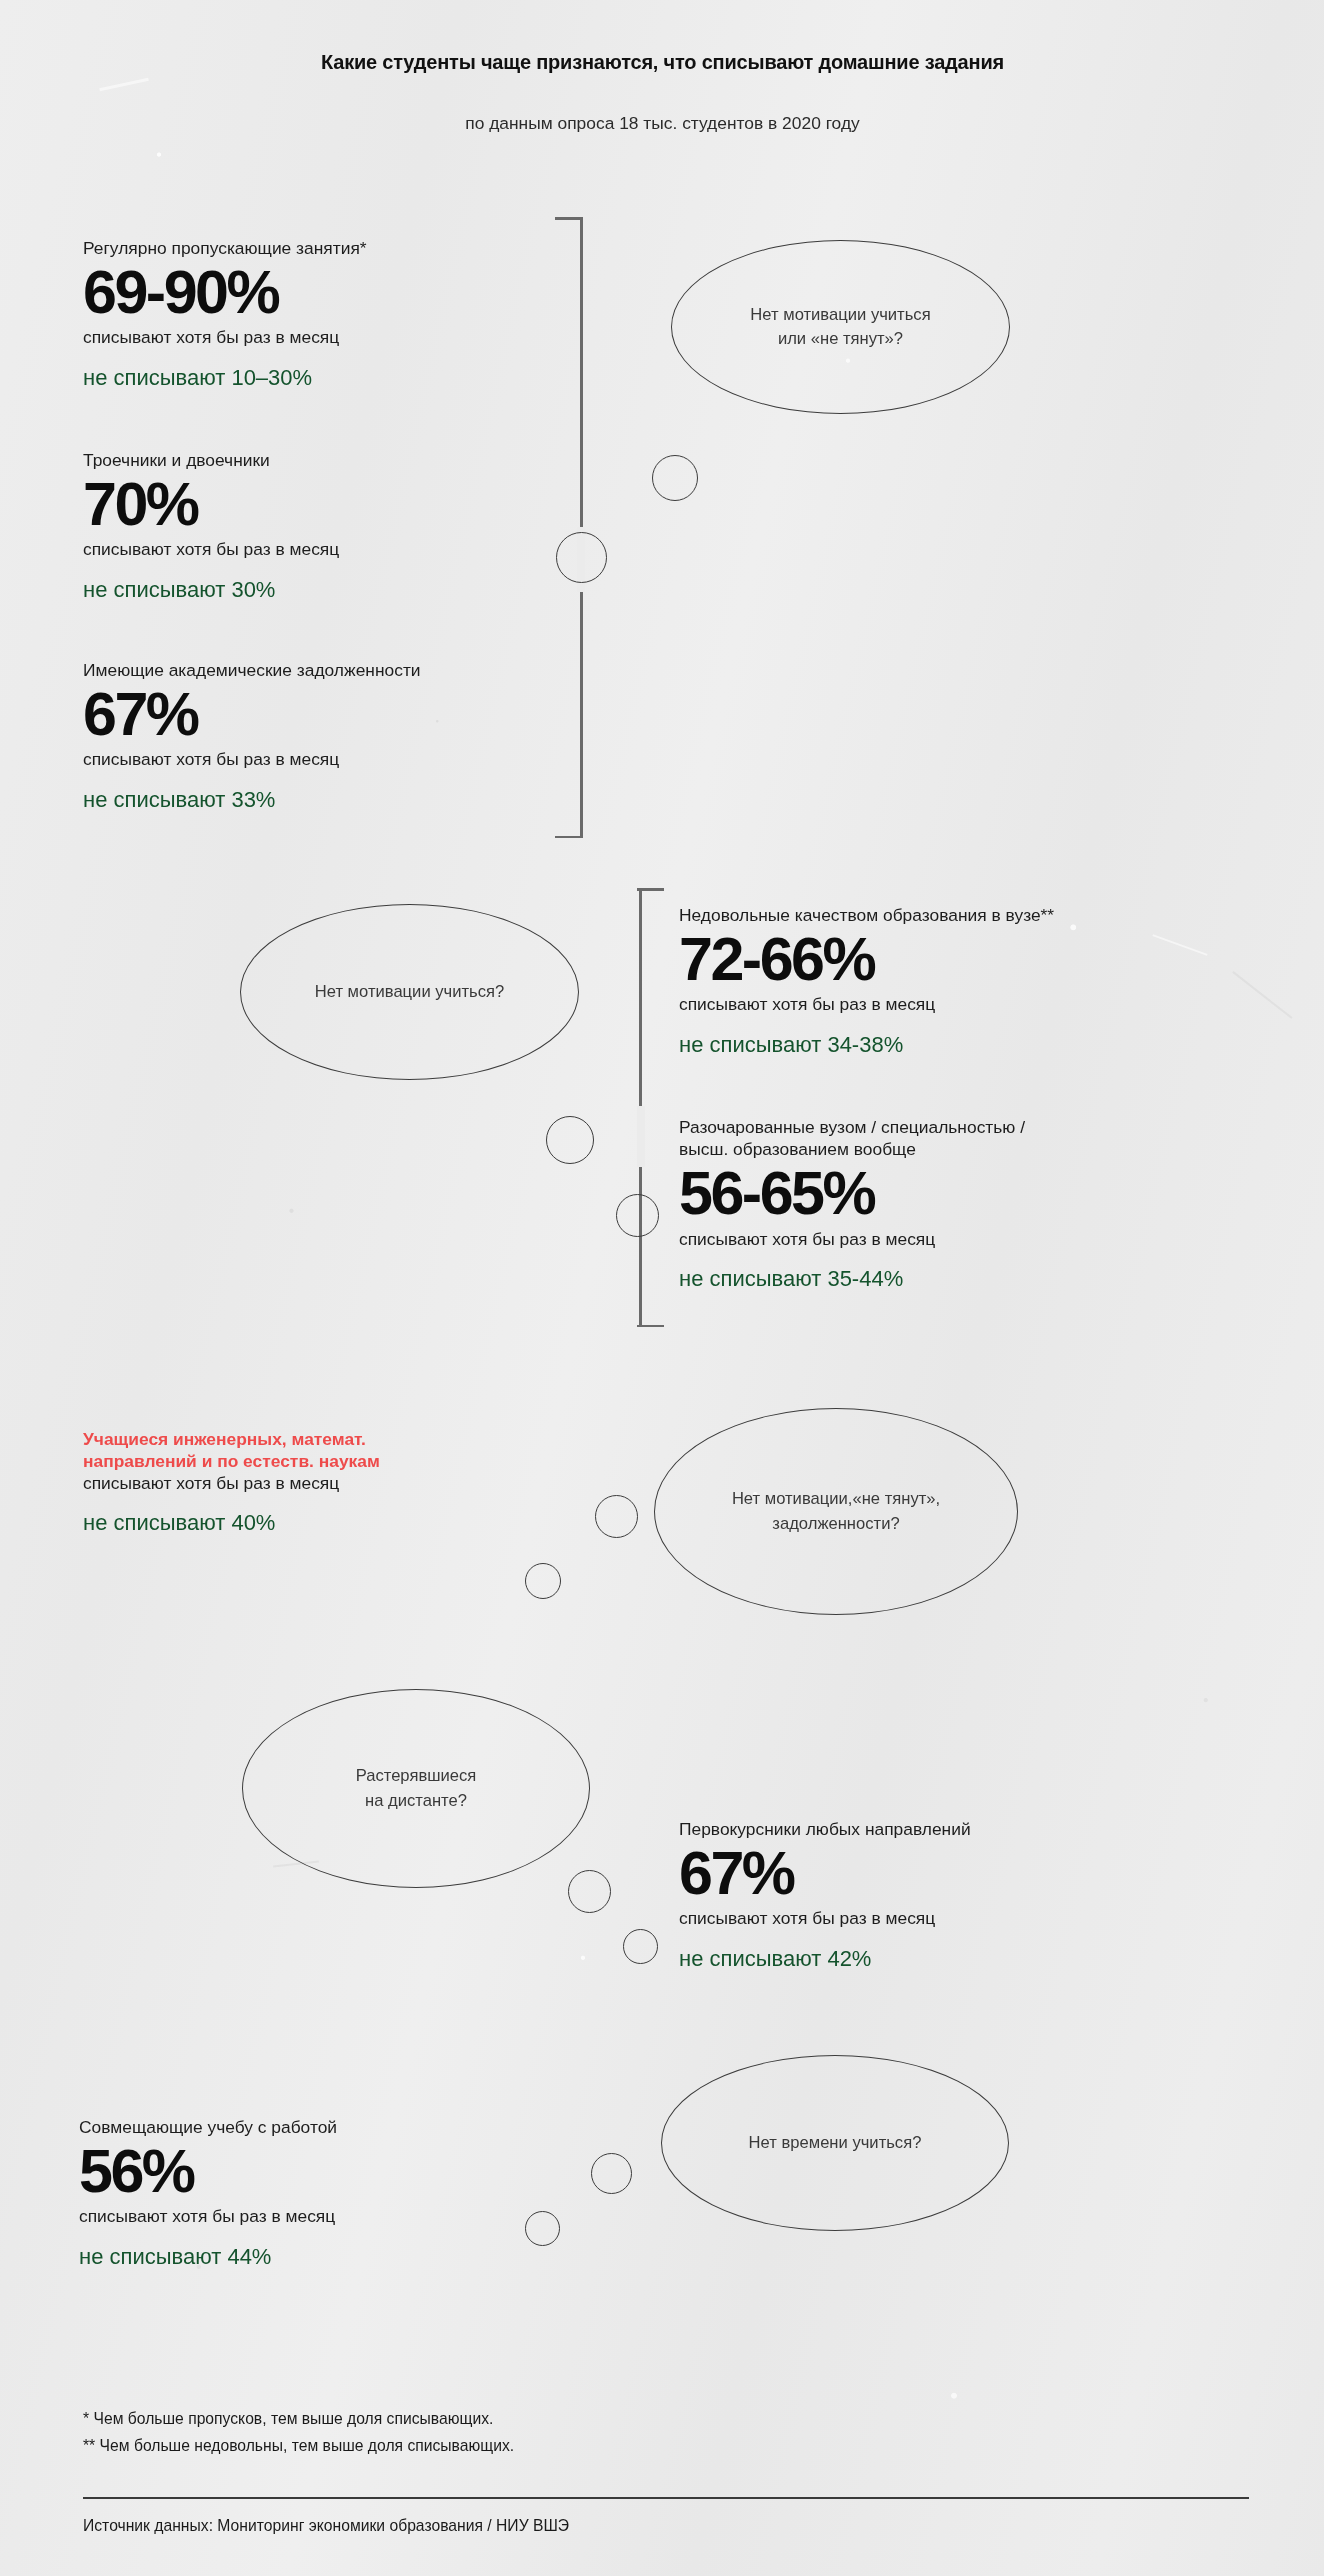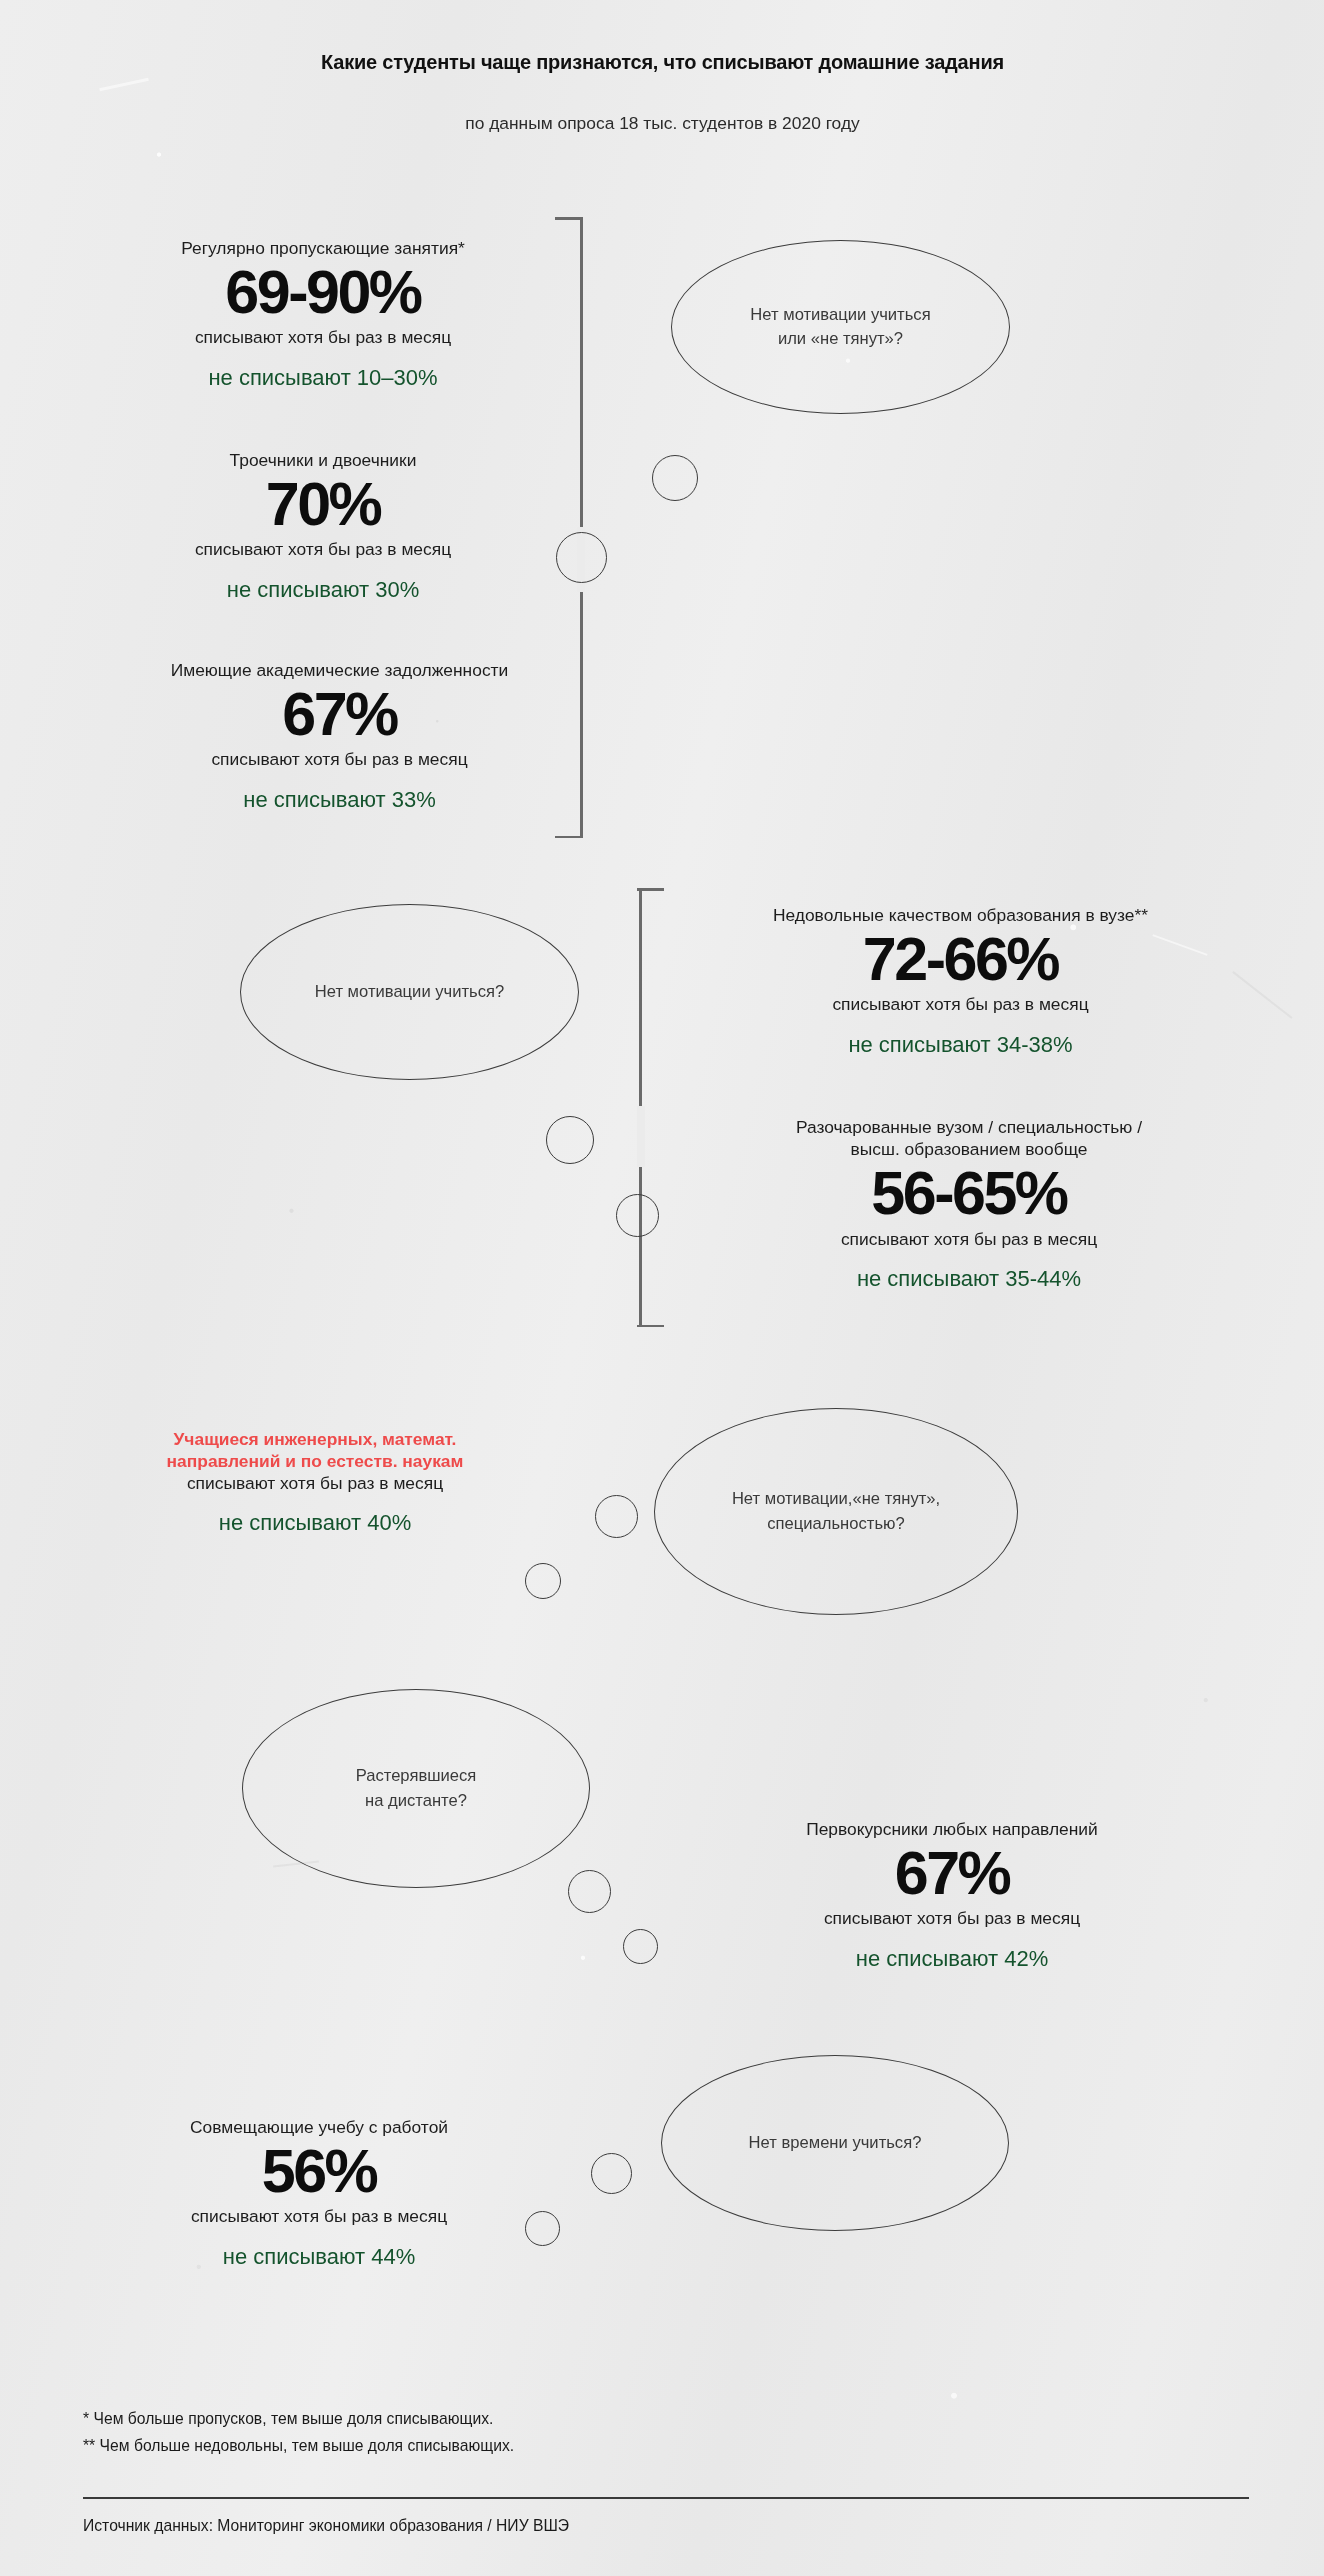--- a/index.html
+++ b/index.html
@@ -35,21 +35,21 @@
   .title{
     position:absolute;left:0;right:0;top:51px;
     text-align:center;font-size:20px;font-weight:bold;letter-spacing:-0.2px;color:#111;
   }
   .subtitle{
     position:absolute;left:0;right:0;top:113px;
     text-align:center;font-size:17.4px;color:#2b2b2b;font-weight:400;
   }
 
   
-  .stat{position:absolute;text-align:center;}
+  .stat{position:absolute;}
   .stat .cat{font-size:17.4px;line-height:1.28;color:#1d1d1d;font-weight:400;}
   .stat .big{font-size:61px;line-height:.98;font-weight:bold;letter-spacing:-2.5px;color:#0d0d0d;margin:3.3px 0 5px;}
   .stat .sub{font-size:17.4px;color:#1d1d1d;line-height:1.25;}
   .stat .neg{font-size:22px;color:#14532d;line-height:1.3;margin-top:15px;}
   .stat.red .cat{color:#ee4b4b;font-weight:bold;}
   .stat.red .big{color:#ee4b4b;}
 
   
   .bracket{position:absolute;}
   .bracket .vline{position:absolute;left:0;top:0;bottom:0;width:2.5px;background:#6a6a6a;}
@@ -161,21 +161,21 @@
     <div class="sub">списывают хотя бы раз в месяц</div>
     <div class="neg">не списывают 40%</div>
   </div>
 
   <div class="dot" style="left:525px;top:1563px;width:36px;height:36px;"></div>
   <div class="dot" style="left:595px;top:1495px;width:43px;height:43px;"></div>
 
   <div class="bubble" style="left:654px;top:1408px;width:364px;height:207px;">
     <div>
       <div>Нет мотивации,«не тянут»,</div>
-      <div>специальностью?</div>
+      <div>задолженности?</div>
     </div>
   </div>
 
   <div class="bubble" style="left:242px;top:1689px;width:348px;height:199px;">
     <div>
       <div>Растерявшиеся</div>
       <div>на дистанте?</div>
     </div>
   </div>
 

